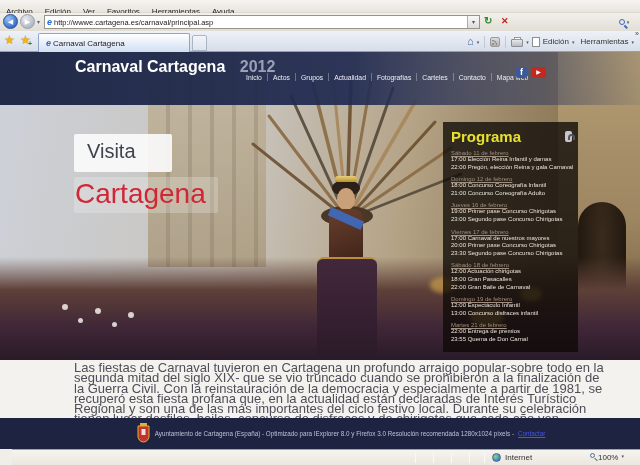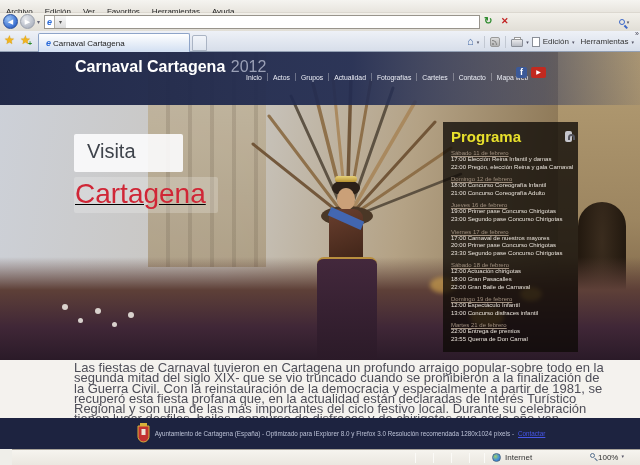--- a/index.html
+++ b/index.html
@@ -62,32 +62,32 @@
   .head{position:absolute;left:337px;top:136px;width:18px;height:22px;background:#caa078;border-radius:50% 50% 45% 45%;}
   .hair{position:absolute;left:332px;top:128px;width:28px;height:16px;background:#2c2018;border-radius:50%;}
   .tiara{position:absolute;left:335px;top:124px;width:22px;height:6px;background:linear-gradient(#e8d27a,#b89230);border-radius:3px;}
   .torso{position:absolute;left:329px;top:157px;width:34px;height:52px;background:linear-gradient(160deg,#6a3f2e,#3f2418);border-radius:9px 9px 0 0;}
   .sash{position:absolute;left:328px;top:162px;width:36px;height:9px;background:#3f6cc0;transform:rotate(24deg);opacity:.9;}
   .skirt{position:absolute;left:317px;top:205px;width:60px;height:103px;background:linear-gradient(#43283c,#2b1a28);border-radius:7px 7px 0 0;border-top:2px solid #b98f3e;}
 
   #siteheader{position:absolute;top:0;left:0;width:640px;height:53px;background:linear-gradient(90deg,rgba(28,36,68,.97) 0%,rgba(34,44,82,.93) 55%,rgba(48,58,95,.55) 85%,rgba(80,85,110,.12) 100%);}
   .logo{position:absolute;left:75px;top:6px;white-space:nowrap;}
   .logo-title{font-size:16px;font-weight:bold;color:#ffffff;display:inline;}
-  .logo-year{font-size:16px;font-weight:normal;color:#9aa0b6;display:inline;margin-left:1px;}
+  .logo-year{font-size:16px;font-weight:bold;color:#9aa0b6;display:inline;margin-left:10px;}
   .logo-sub{font-size:9px;font-weight:bold;color:#c6d12c;letter-spacing:1.2px;margin-top:2px;}
   .sitenav{position:absolute;left:241px;top:19px;display:flex;align-items:center;height:12px;}
   .nav-item{font-size:6.8px;color:#eceef6;padding:0 5px;white-space:nowrap;}
   .nav-sep{width:1px;height:8px;background:rgba(255,255,255,.3);}
   .social{position:absolute;left:516px;top:15px;display:flex;gap:4px;align-items:center;}
   .fb{width:11px;height:11px;background:#3b5998;border-radius:2px;color:#fff;font-size:9px;font-weight:bold;text-align:center;line-height:11px;}
   .yt{width:15px;height:11px;background:#c22a20;border-radius:2px;color:#fff;font-size:6px;text-align:center;line-height:11px;}
 
-  .visita-box{position:absolute;left:74px;top:82px;width:109px;height:38px;background:rgba(252,252,253,.9);border-radius:2px;}
+  .visita-box{position:absolute;left:74px;top:82px;width:98px;height:38px;background:rgba(252,252,253,.9);border-radius:2px;}
   .visita-text{font-size:20px;color:#3f444c;padding:6px 0 0 13px;}
-  .cartagena-box{position:absolute;left:74px;top:125px;padding:1px 12px 3px 1px;background:rgba(255,255,255,.22);border-radius:2px;text-decoration:underline;}
+  .cartagena-box{position:absolute;left:74px;top:125px;padding:1px 12px 3px 1px;background:rgba(255,255,255,.22);border-radius:2px;}
   .cartagena-text{font-size:28px;color:#d02636;}
 
   #programa{position:absolute;left:443px;top:70px;width:135px;background:rgba(14,10,7,.78);padding:6px 3px 8px 8px;overflow:hidden;}
   .prog-title-row{display:flex;justify-content:flex-end;align-items:center;padding-right:3px;margin-bottom:4px;gap:44px;}
   .prog-title{font-size:15px;font-weight:bold;color:#e8e02c;}
   .prog-icon{width:13px;height:11px;background:#c6c6cc;border-radius:2px;position:relative;}
   .prog-icon span{position:absolute;left:3px;top:3px;width:7px;height:6px;border:2px solid #55555e;border-bottom:0;border-radius:4px 4px 0 0;}
   .prog-date{font-size:6px;color:#a08f7e;text-decoration:underline;margin-top:5px;white-space:nowrap;}
   .prog-event{font-size:6px;color:#e8e2da;line-height:7.6px;white-space:nowrap;}
 
@@ -114,20 +114,21 @@
 <div id="window">
 
   <div id="menubar"><span class="menu-item">Archivo</span><span class="menu-item">Edición</span><span class="menu-item">Ver</span><span class="menu-item">Favoritos</span><span class="menu-item">Herramientas</span><span class="menu-item">Ayuda</span></div>
 
   <div id="navrow">
     <div class="btn-back"><span>◀</span></div>
     <div class="btn-fwd"><span>▶</span></div>
     <div class="nav-caret">▾</div>
     <div class="addr">
       <span class="ie-e">e</span>
+      <input type="text" readonly="" value="http://wwwe.cartagena.es/carnaval/principal.asp" style="">
       <div class="addr-drop">▾</div>
     </div>
     <div class="btn-refresh">↻</div>
     <div class="btn-stop">✕</div>
     <div class="search-btn">
       <span class="lens">
           <span></span>
         </span>
       <span class="caret">▾</span>
     </div>

